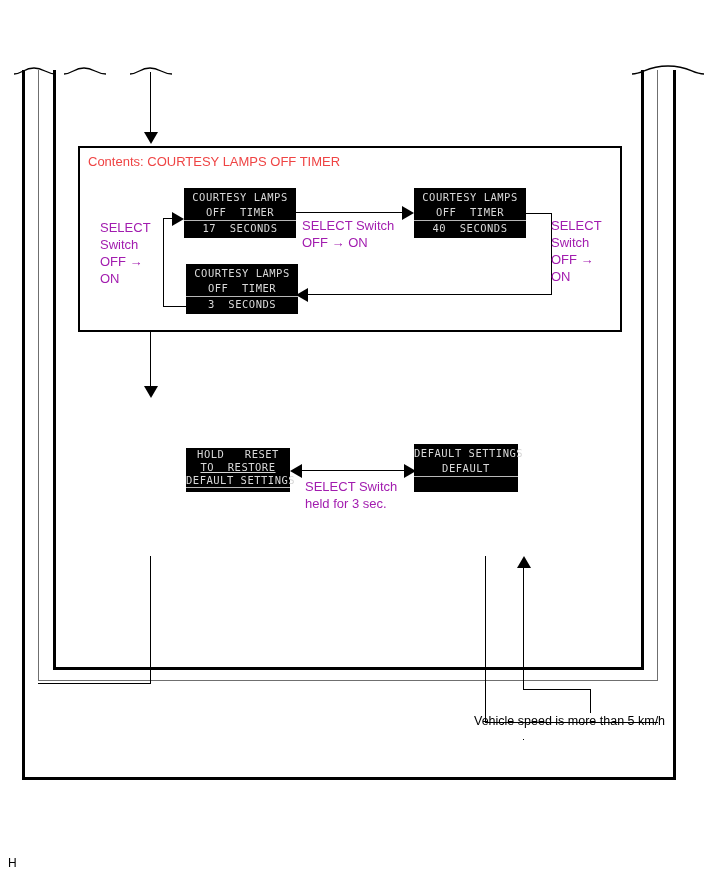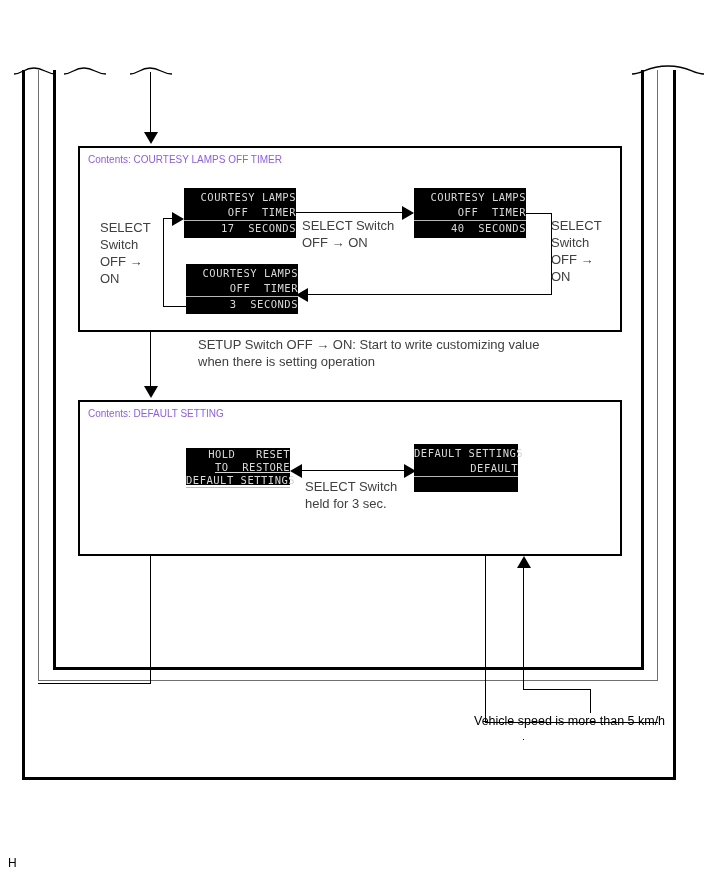--- a/index.html
+++ b/index.html
@@ -63,53 +63,53 @@
   .panel {
     position: absolute;
     border: 2px solid #000;
     background: #ffffff;
     box-sizing: border-box;
   }
   .panel-title {
     position: absolute;
     left: 8px;
     top: 6px;
-    font-size: 10px;
-    color: #8b5cf6;
+    font-size: 13px;
+    color: #ef4444;
     white-space: nowrap;
   }
 
   
   .lcd {
     position: absolute;
     background: #000000;
     box-sizing: border-box;
     font-family: "DejaVu Sans Mono", monospace;
     color: #d8d8d8;
     letter-spacing: 0.5px;
   }
   .lcd-line {
-    text-align: right;
+    text-align: center;
     font-size: 10.5px;
     line-height: 15px;
     white-space: pre;
   }
   .lcd-sep {
     height: 1px;
     background: #b8b8b8;
     margin: 0;
   }
   .lcd-pad { height: 2px; }
 
   
   .label {
     position: absolute;
     font-size: 13px;
     line-height: 17px;
-    color: #404040;
+    color: #a21caf;
     white-space: pre;
   }
   .label-sm {
     position: absolute;
     font-size: 12.5px;
     line-height: 17px;
     color: #000;
     white-space: pre;
   }
   .corner-mark {
@@ -202,28 +202,23 @@
     <div class="lcd-pad"></div>
     <div class="lcd-line">COURTESY LAMPS</div>
     <div class="lcd-line">OFF  TIMER</div>
     <div class="lcd-sep"></div>
     <div class="lcd-line">3  SECONDS</div>
   </div>
 
   <div class="wire-v" style="left:150px; top:332px; height:56px;"></div>
   <div class="arrow-down" style="left:144px; top:386px;"></div>
 
-  <div class="label" style="left:198px; top:336px;">SETUP Switch OFF → ON: Start to write customizing value
-when there is setting operation</div>
-
-  <div class="panel" style="left:78px; top:400px; width:544px; height:156px;">
-    <div class="panel-title">Contents: DEFAULT SETTING</div>
-  </div>
-
-  <div class="lcd" style="left:186px; top:448px; width:104px; height:37px;">
+
+
+  <div class="lcd" style="left:186px; top:448px; width:104px; height:44px;">
     <div class="lcd-line" style="line-height:13px;">HOLD   RESET</div>
     <div class="lcd-line" style="line-height:13px;text-decoration:underline;">TO  RESTORE</div>
     <div class="lcd-line" style="line-height:13px;">DEFAULT SETTINGS</div>
     <div class="lcd-sep"></div>
     <div class="lcd-line"></div>
   </div>
 
   <div class="wire-h" style="left:298px; top:470px; width:110px;"></div>
   <div class="arrow-left" style="left:290px; top:464px;"></div>
   <div class="arrow-right" style="left:404px; top:464px;"></div>

